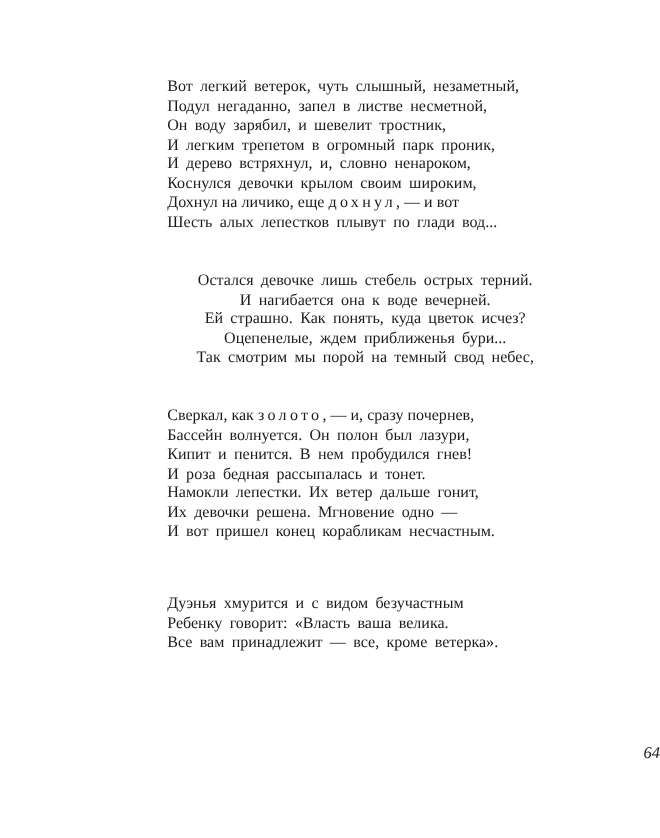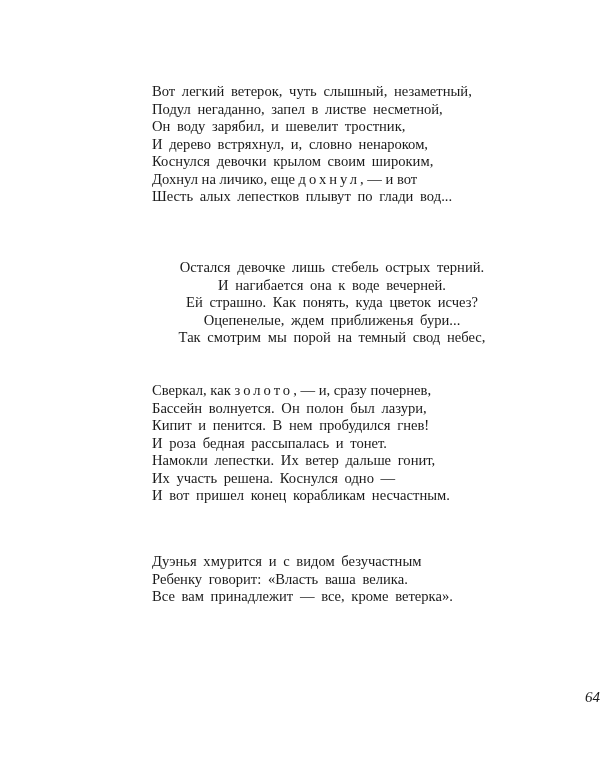--- a/index.html
+++ b/index.html
@@ -1,33 +1,34 @@
 <!DOCTYPE html>
 <html><head>
 <meta charset="utf-8">
 <style>
   html, body { margin: 0; padding: 0; background: #ffffff; }
   body { width: 600px; height: 762px; position: relative; overflow: hidden;
          font-family: "Liberation Serif", "DejaVu Serif", serif; color: #1a1a1a; }
-  .page { position: absolute; left: 0; top: 16px; width: 600px; height: 681px; }
+  .page { position: absolute; left: 0; top: 4px; width: 600px; height: 681px; }
   .stanza { position: absolute; left: 152px; width: 360px; }
   .line { font-size: 14.6px; line-height: 17.5px; white-space: nowrap; word-spacing: 3px; }
   .spaced { letter-spacing: 3px; }
   .page-number { position: absolute; top: 673px; left: 0; width: 600px; text-align: right;
                  font-style: italic; font-size: 15px; }
 </style>
 </head>
 <body>
 
 <div class="page">
 
   <div class="stanza" style="top:67px;">
     <div class="line">Вот легкий ветерок, чуть слышный, незаметный,</div>
     <div class="line">Подул негаданно, запел в листве несметной,</div>
     <div class="line">Он воду зарябил, и шевелит тростник,</div>
+    <div class="line">И легким трепетом в огромный парк проник,</div>
     <div class="line">И дерево встряхнул, и, словно ненароком,</div>
     <div class="line">Коснулся девочки крылом своим широким,</div>
     <div class="line" style="word-spacing:0;">
       <span>Дохнул на личико, еще</span>
       <span class="spaced">дохнул</span><span>, — и вот</span>
     </div>
     <div class="line">Шесть алых лепестков плывут по глади вод...</div>
   </div>
 
   <div class="stanza" style="top:243px;text-align:center;">
@@ -40,21 +41,21 @@
 
   <div class="stanza" style="top:366px;">
     <div class="line" style="word-spacing:0;">
       <span>Сверкал, как</span>
       <span class="spaced">золото</span><span>, — и, сразу почернев,</span>
     </div>
     <div class="line">Бассейн волнуется. Он полон был лазури,</div>
     <div class="line">Кипит и пенится. В нем пробудился гнев!</div>
     <div class="line">И роза бедная рассыпалась и тонет.</div>
     <div class="line">Намокли лепестки. Их ветер дальше гонит,</div>
-    <div class="line">Их участь решена. Коснулся одно —</div>
+    <div class="line">Их девочки решена. Мгновение одно —</div>
     <div class="line">И вот пришел конец корабликам несчастным.</div>
   </div>
 
   <div class="stanza" style="top:537px;">
     <div class="line">Дуэнья хмурится и с видом безучастным</div>
     <div class="line">Ребенку говорит: «Власть ваша велика.</div>
     <div class="line">Все вам принадлежит — все, кроме ветерка».</div>
   </div>
 
   <div class="page-number">64</div>

